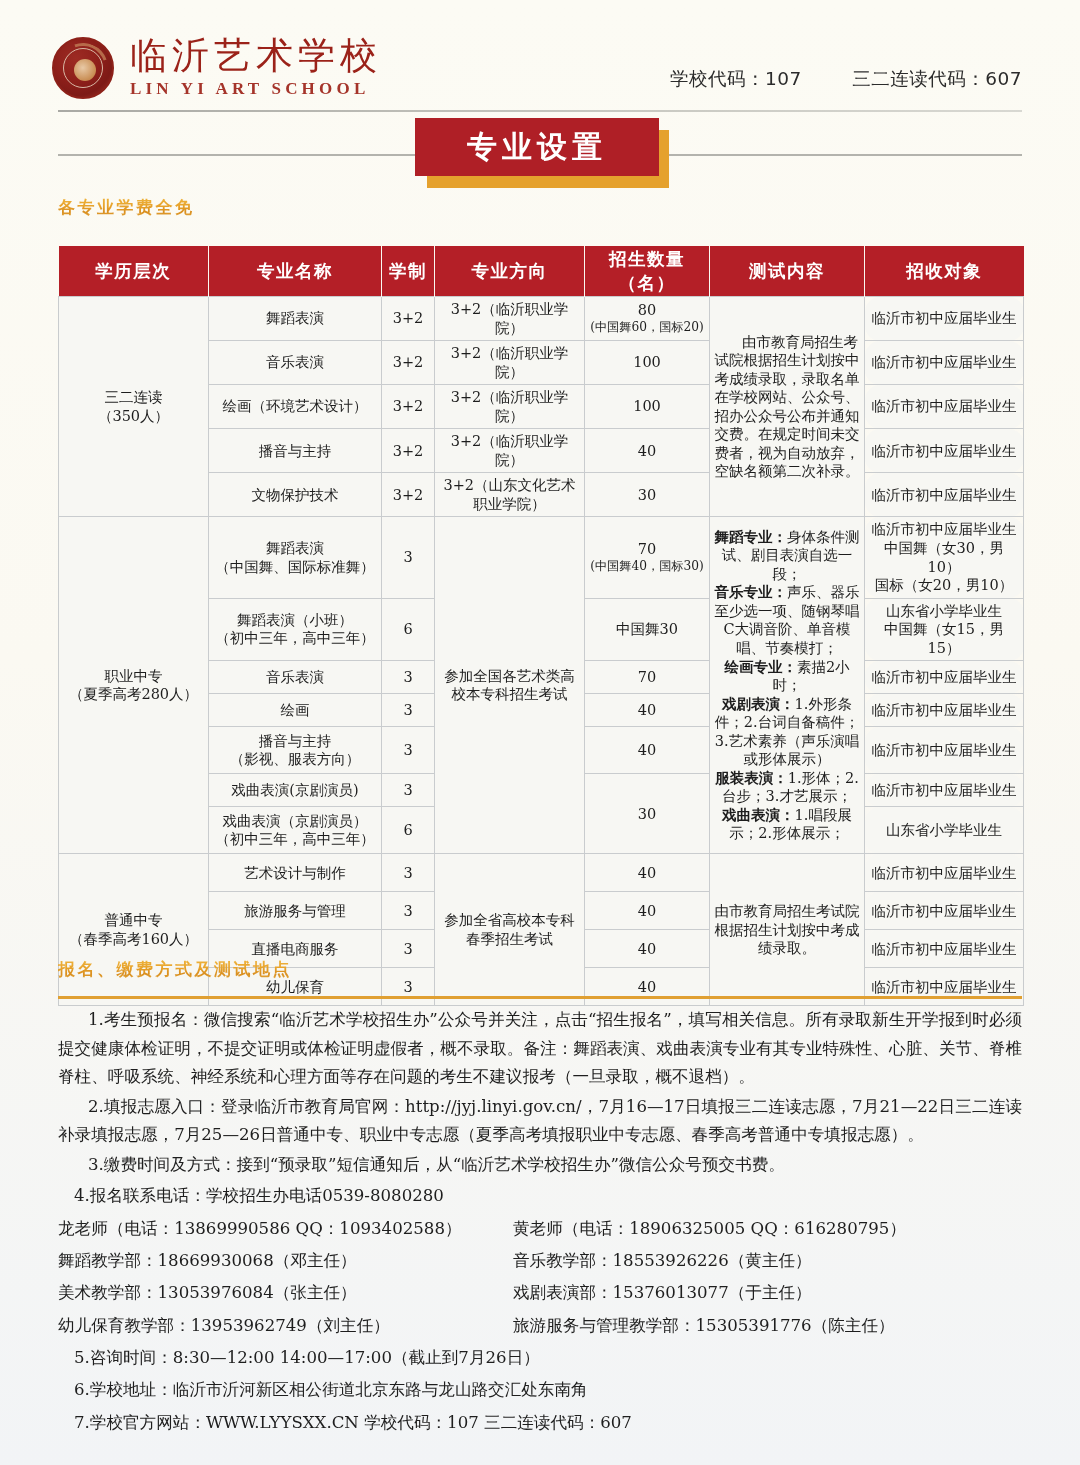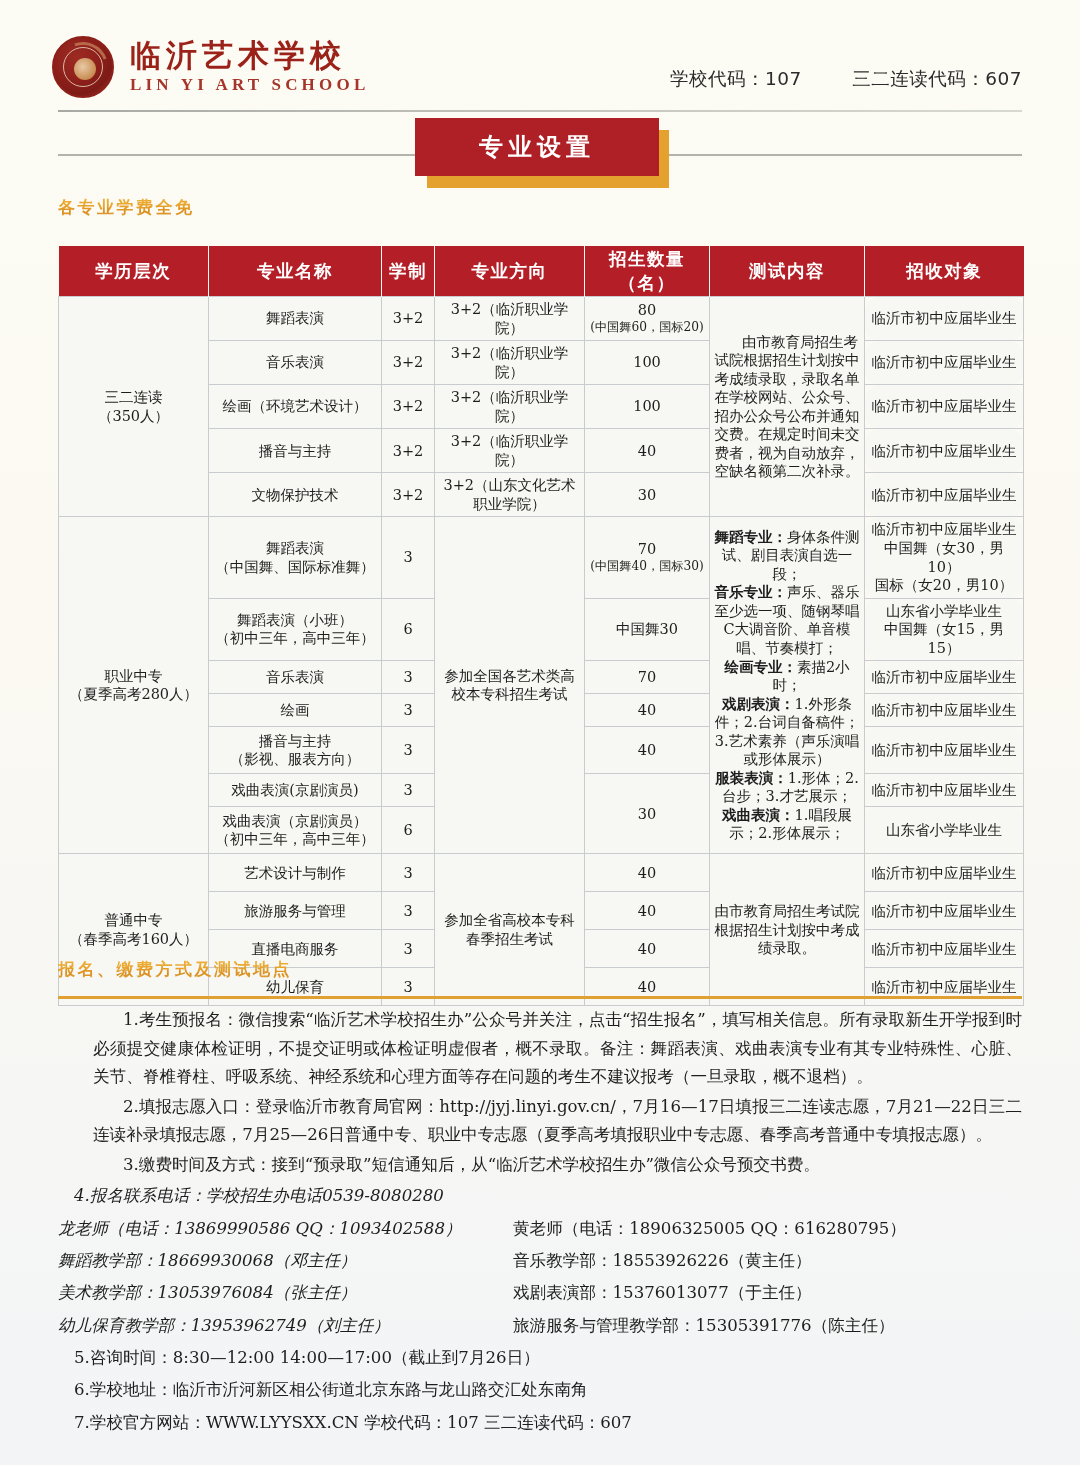--- a/index.html
+++ b/index.html
@@ -22,40 +22,40 @@
           background: radial-gradient(circle at 38% 34%, #9d2b23 0%, #8d1f1a 45%, #7d1a16 70%, #a6362c 100%);
           border: 2px solid #8d2119; position: relative; overflow: hidden; }
   .seal::before { content: ""; position: absolute; left: 9px; top: 9px; right: 9px; bottom: 9px;
           border-radius: 50%; border: 1.5px solid #d9b9a6; }
   .seal::after { content: ""; position: absolute; left: 20px; top: 20px; width: 22px; height: 22px;
           border-radius: 50%; background: radial-gradient(circle at 40% 40%, #e8c9a6, #c88c52 70%, #a35d33); }
   .seal-arc { position: absolute; left: 4px; top: 4px; right: 4px; bottom: 4px; border-radius: 50%;
           border-top: 3px solid #c4835a; border-left: 3px solid transparent; border-right:3px solid transparent;
           border-bottom: 3px solid transparent; transform: rotate(25deg); opacity:.75; }
   .school-names { margin-left: 16px; }
-  .cn-name { font-family: "DejaVu Serif", serif; font-size: 31px; font-weight: 700;
+  .cn-name { font-family: "DejaVu Serif", serif; font-size: 37px; font-weight: 400;
              color: #9b2219; letter-spacing: 5px; line-height: 1.06; }
   .en-name { font-family: "Liberation Serif", serif; font-size: 17px; font-weight: 700;
              color: #a5342a; letter-spacing: 4.2px; margin-top: 4px; }
   .codes { position: absolute; right: 58px; top: 66px; font-size: 18.5px; color: #2b2b2b;
            letter-spacing: .5px; font-family: "DejaVu Sans", sans-serif; }
   .codes span { margin-left: 44px; }
   .codes span:first-child { margin-left: 16px; }
   .hrule { position: absolute; left: 58px; right: 58px; top: 110px; height: 2px;
            background: linear-gradient(90deg,#a9a9a4,#c9c9c2 60%,#d8d8d2); }
 
   
   .banner-zone { position: relative; height: 74px; }
   .banner-line { position: absolute; left: 58px; right: 58px; top: 36px; height: 1.5px; background: #b3b3ad; }
   .banner { position: absolute; left: 415px; top: 0px; }
   .banner .shadow { position: absolute; left: 12px; top: 12px; width: 242px; height: 58px;
                     background: #e5a12d; }
   .banner .box { position: relative; width: 244px; height: 58px; background: #af1f26;
                  display: flex; align-items: center; justify-content: center; }
-  .banner .box span { color: #ffffff; font-size: 24px; font-weight: 700; letter-spacing: 5px;
+  .banner .box span { color: #ffffff; font-size: 30px; font-weight: 700; letter-spacing: 5px;
                       font-family: "DejaVu Serif", serif; }
 
   
   .gold-h { font-family: "DejaVu Serif", serif; font-size: 17px; font-weight: 700;
             letter-spacing: 2.5px;
             background: linear-gradient(180deg,#f0b740 0%,#e7a32c 42%,#d98e1f 70%,#e9b44a 100%);
             -webkit-background-clip: text; background-clip: text; color: transparent;
             -webkit-text-fill-color: transparent; }
   .h-feefree { position: absolute; left: 58px; top: 196px; }
   .h-signup { position: absolute; left: 58px; top: 958px; }
@@ -85,23 +85,23 @@
   td.testcell b { font-weight: 700; font-family: Liberation Serif, serif; }
   td.small { font-size: 12.4px; }
   td.numcell .sub { font-size: 12.2px; display: block; }
   td.targetcell { font-size: 14px; line-height: 1.3; border-radius: 15px; }
 
   
   .bodytext { position: absolute; left: 58px; right: 58px; top: 1006px;
               font-size: 16.6px; line-height: 1.72; color: #1e1e1e;
               font-family: "DejaVu Serif", serif; }
   .bodytext p { margin: 0 0 1px 0; text-align: justify; }
-  .bodytext p.ind { text-indent: 30px; margin-left: 35px; }
+  .bodytext p.ind { text-indent: 30px; }
   .twocol { display: flex; }
-  .twocol .left { width: 455px; flex: none; font-style: italic; }
+  .twocol .left { width: 455px; flex: none; }
   .twocol .right { flex: 1; }
   .contact-line { line-height: 1.95; }
   .contact-line.first { text-indent: 16px; }
   .tail p { line-height: 1.95; text-indent: 16px; margin: 0; }
 </style>
 </head>
 <body>
 
 <div class="page">
 

